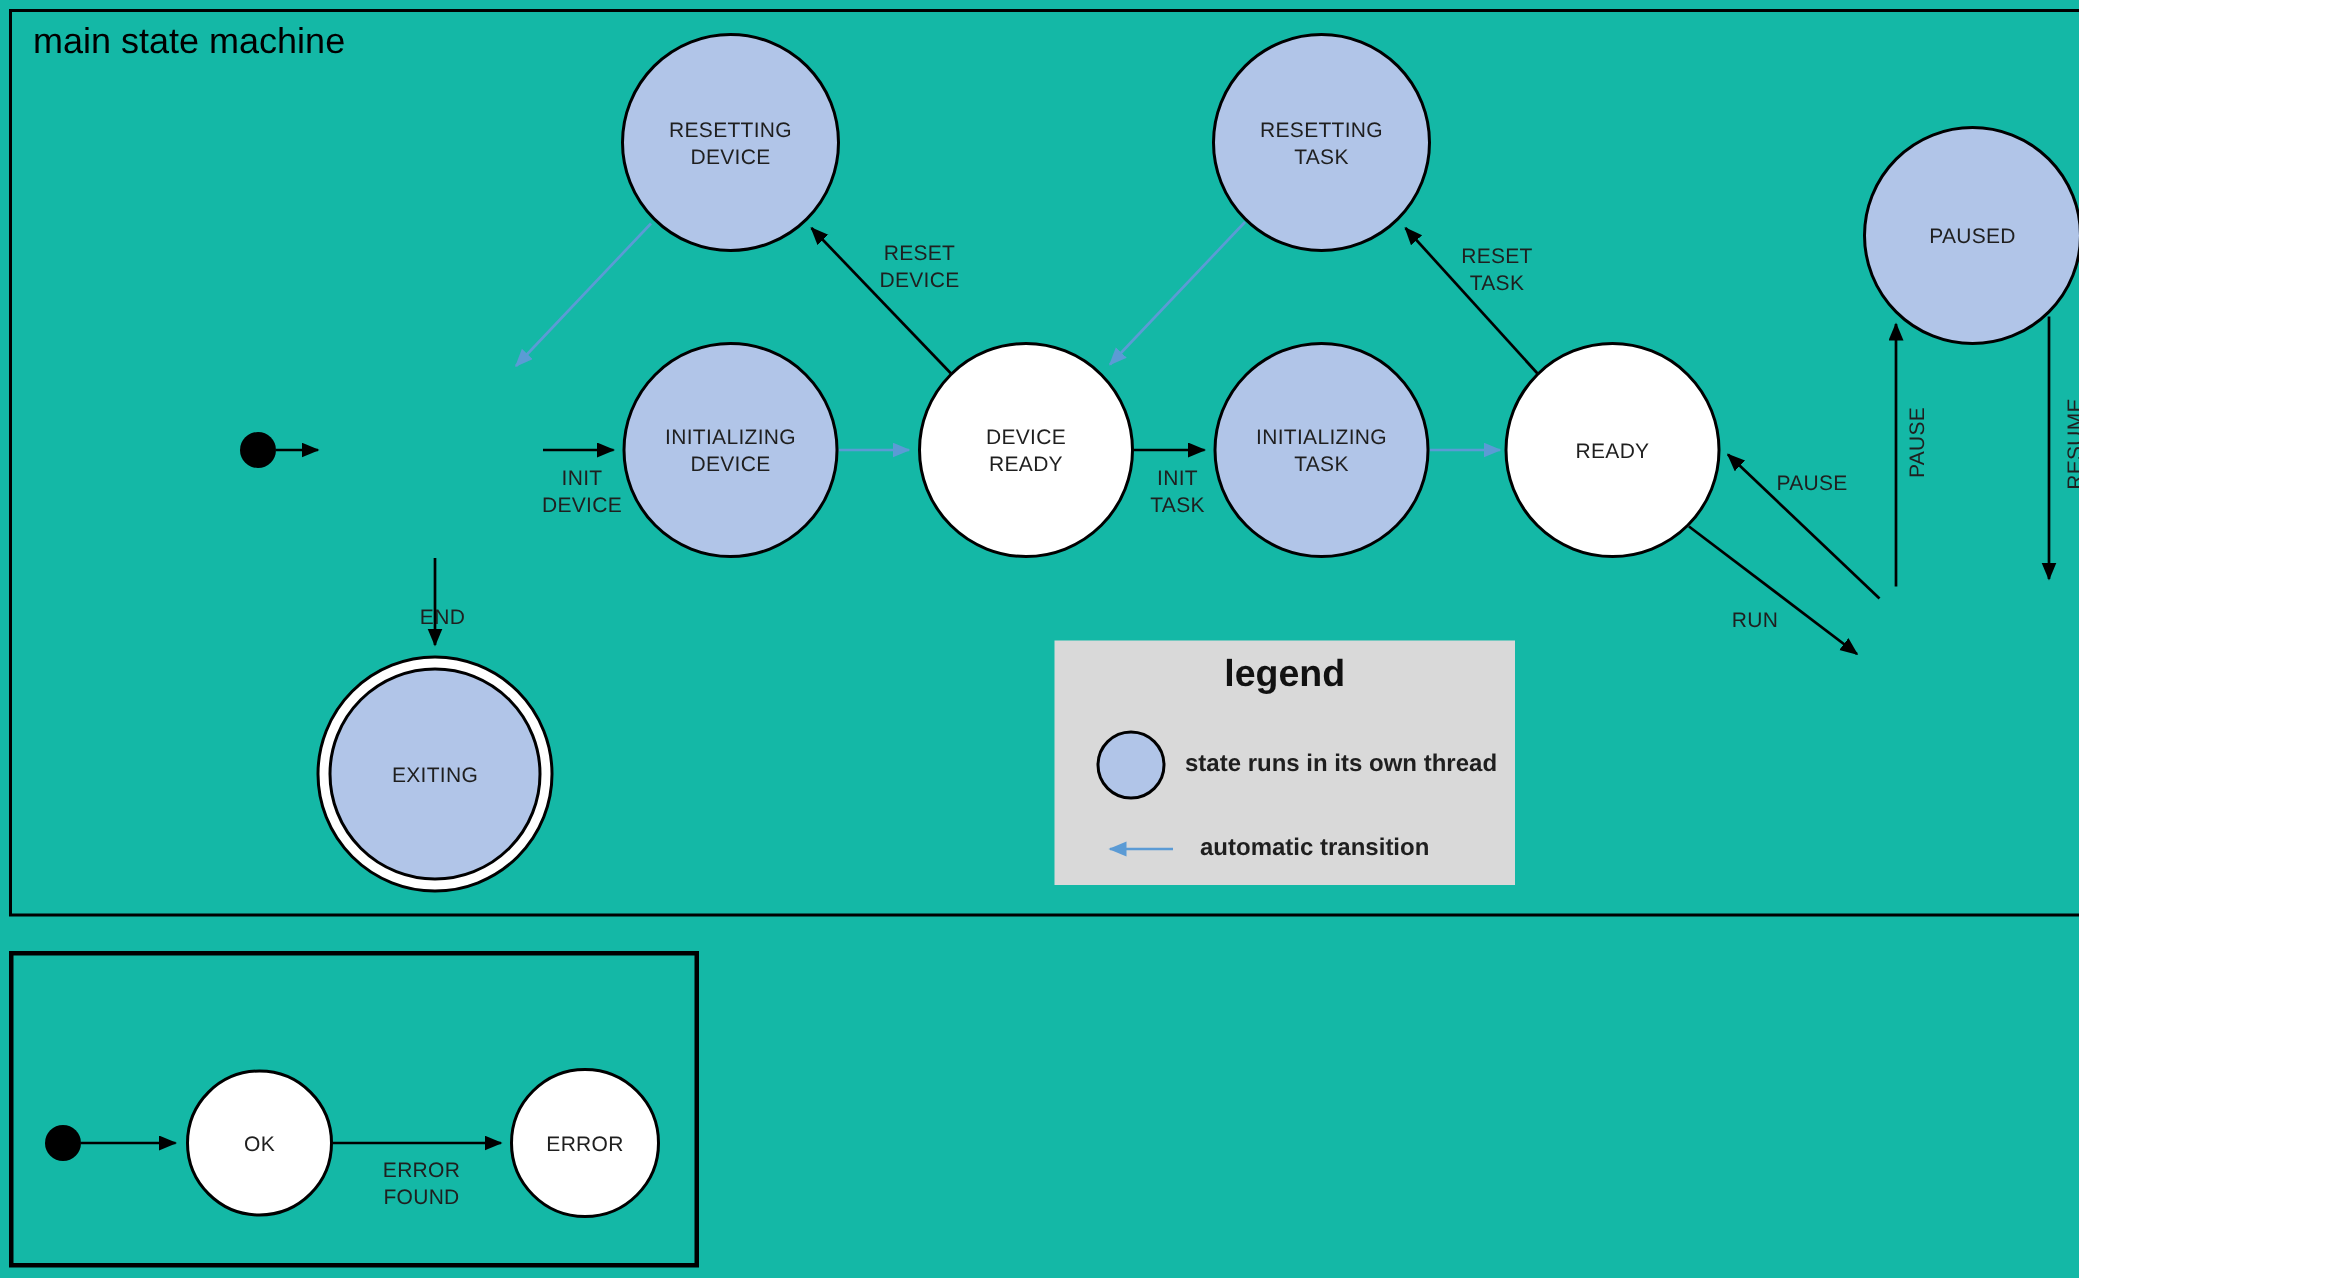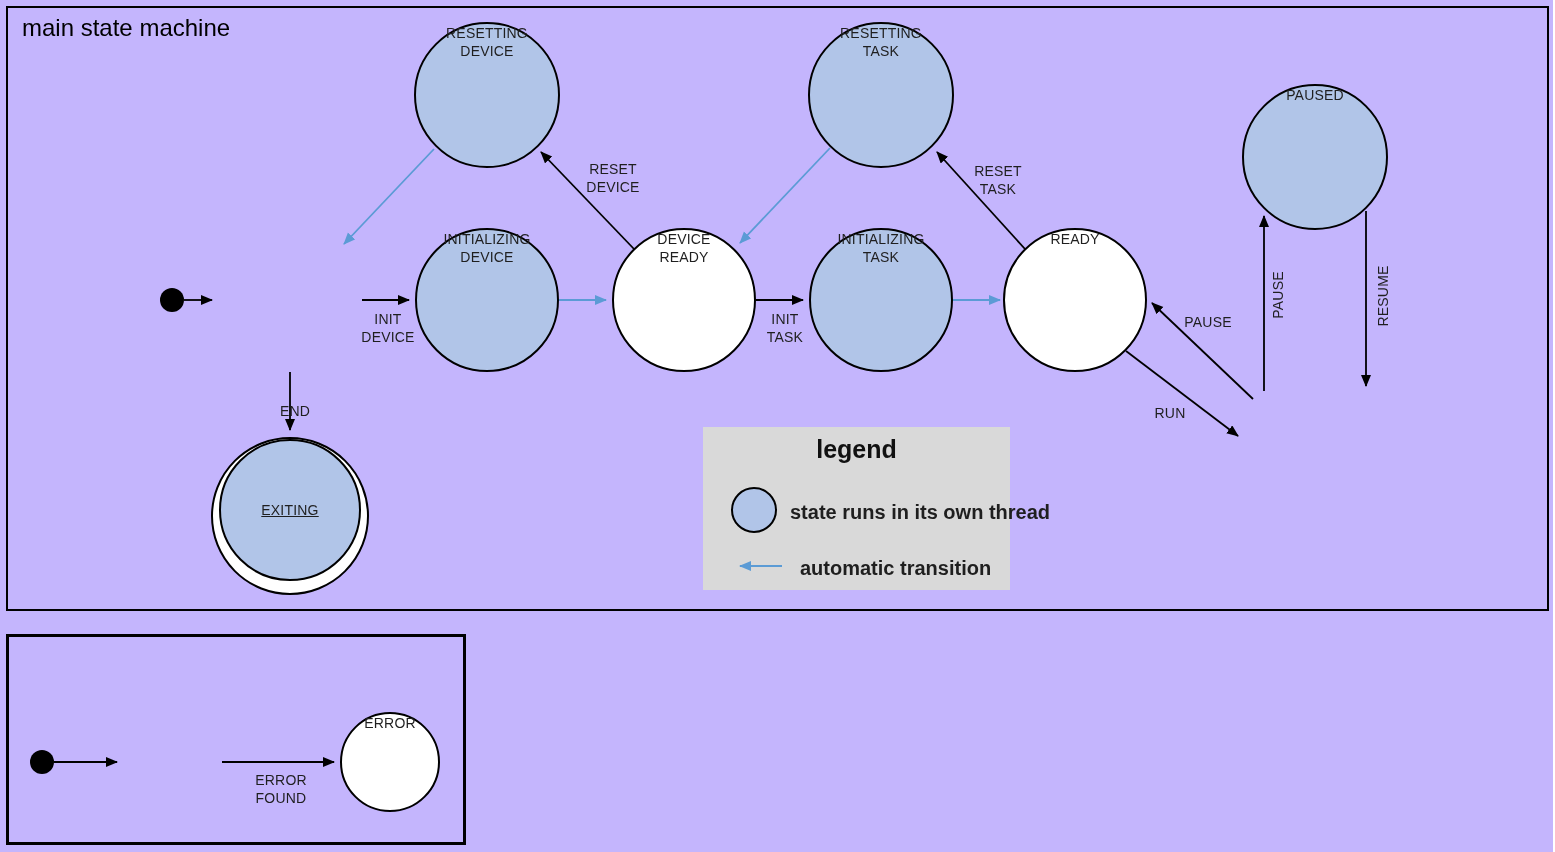--- a/index.html
+++ b/index.html
@@ -1,44 +1,44 @@
 <!DOCTYPE html>
 <html><head>
 <meta charset="utf-8">
 <style>
   html,body{margin:0;padding:0;background:#fff;}
   body{font-family:"Liberation Sans",sans-serif;color:#1f1f1f;}
-  #canvas{position:relative;width:1553px;height:852px;background:#c4b5fd;overflow:hidden;}
+  #canvas{position:relative;width:1386px;height:852px;background:#14b8a6;overflow:hidden;}
 
   .frame{position:absolute;border:2px solid #000;background:transparent;box-sizing:border-box;}
   .frame.ortho{border-width:3px;}
   .panel-title{position:absolute;font-size:24px;color:#000;white-space:nowrap;}
 
   svg.edges{position:absolute;left:0;top:0;}
   .eb{stroke:#000;stroke-width:1.8;fill:none;}
   .ea{stroke:#5b9bd5;stroke-width:1.8;fill:none;}
 
   .node{position:absolute;box-sizing:border-box;border:2px solid #000;border-radius:50%;
-        display:flex;justify-content:center;text-align:center;
+        display:flex;align-items:center;justify-content:center;text-align:center;
         font-size:14px;line-height:1.32;white-space:pre-line;letter-spacing:.2px;}
   .node.blue{background:#b1c5e8;}
   .node.white{background:#fff;}
   .node-inner{box-sizing:border-box;width:142px;height:142px;border:2px solid #000;border-radius:50%;
         background:#b1c5e8;display:flex;align-items:center;justify-content:center;text-align:center;
-        white-space:pre-line;text-decoration:underline;}
+        white-space:pre-line;}
 
   .elabel{position:absolute;transform:translate(-50%,-50%);text-align:center;font-size:14px;
           line-height:1.32;white-space:pre-line;letter-spacing:.2px;}
   .elabel.rot{transform:translate(-50%,-50%) rotate(-90deg);}
 
   .legend{position:absolute;left:703px;top:427px;width:307px;height:163px;background:#d9d9d9;font-weight:bold;}
   .legend-title{text-align:center;font-size:25px;padding-top:8px;color:#111;}
   .legend-circle{position:absolute;left:28px;top:60px;width:46px;height:46px;box-sizing:border-box;
                  border:2px solid #000;border-radius:50%;background:#b1c5e8;}
-  .legend-text{position:absolute;font-size:20px;white-space:nowrap;}
+  .legend-text{position:absolute;font-size:16px;white-space:nowrap;}
   .legend-arrow{position:absolute;left:25px;top:127px;}
 </style>
 </head>
 <body>
 
 <div id="canvas">
 
   <div class="frame" style="left:6px;top:6px;width:1543px;height:605px"></div>
   <div class="frame ortho" style="left:6px;top:634px;width:460px;height:211px"></div>
 
@@ -102,20 +102,23 @@
   <div class="node blue" style="left:1242px;top:84px;width:146px;height:146px">
     <span>PAUSED</span>
   </div>
 
   <div class="node white" style="left:211px;top:437px;width:158px;height:158px">
     <div class="node-inner">
       <span>EXITING</span>
     </div>
   </div>
 
+  <div class="node white" style="left:124px;top:713px;width:98px;height:98px">
+    <span>OK</span>
+  </div>
   <div class="node white" style="left:340px;top:712px;width:100px;height:100px">
     <span>ERROR</span>
   </div>
 
   <div class="elabel" style="left:388px;top:328px">INIT
 DEVICE</div>
   <div class="elabel" style="left:785px;top:328px">INIT
 TASK</div>
   <div class="elabel" style="left:613px;top:178px">RESET
 DEVICE</div>

